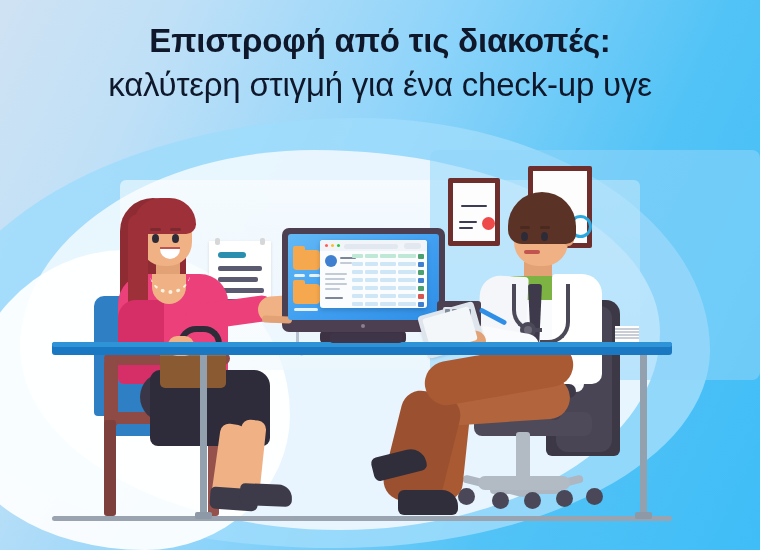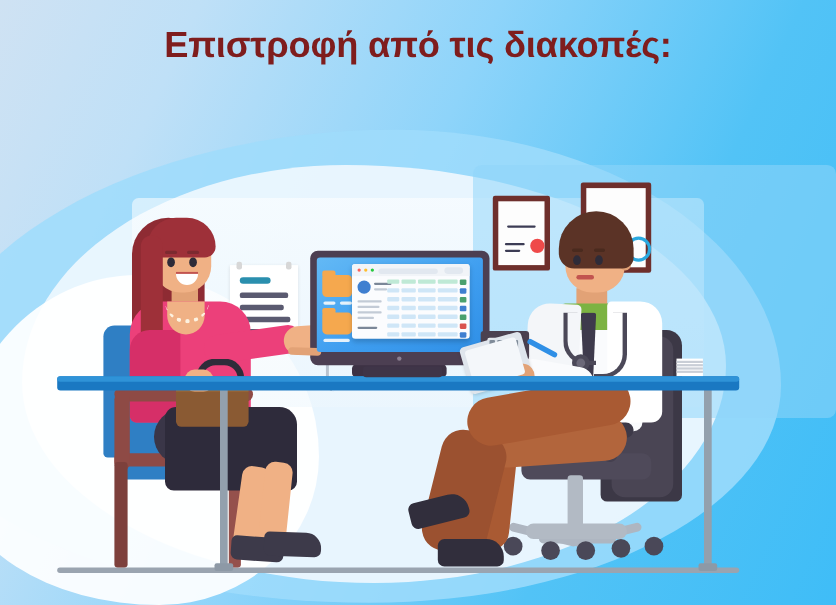--- a/index.html
+++ b/index.html
@@ -35,21 +35,21 @@
     border-radius:6px;opacity:.55;
   }
   .wall-right{
     position:absolute;left:430px;top:150px;width:330px;height:230px;
     background:#8fd6fa;opacity:.55;border-radius:8px;
   }
 
   
   .headline{
     position:absolute;left:0;top:22px;width:760px;text-align:center;
-    color:#7f1d1d;z-index:60;line-height:1.15;white-space:nowrap;
+    color:#0f172a;z-index:60;line-height:1.15;white-space:nowrap;
   }
   .headline .l1{display:block;font-size:33px;font-weight:700;letter-spacing:-.2px;}
   .headline .l2{display:block;font-size:33px;font-weight:400;letter-spacing:-.2px;margin-top:6px;}
 
   
   .floor-line{
     position:absolute;left:52px;top:516px;width:620px;height:5px;
     background:#9aa4b0;border-radius:3px;z-index:5;
   }
 
@@ -418,15 +418,16 @@
   </div>
   <div class="desk-leg l"></div>
   <div class="desk-leg r"></div>
   <div class="desk-foot" style="left:195px;top:512px;"></div>
   <div class="desk-foot" style="left:635px;top:512px;"></div>
 
   <div class="floor-line"></div>
 
   <div class="headline">
     <span class="l1">Επιστροφή από τις διακοπές:</span>
+    <span class="l2">καλύτερη στιγμή για ένα check-up υγε</span>
   </div>
 
 </div>
 
 </body></html>

